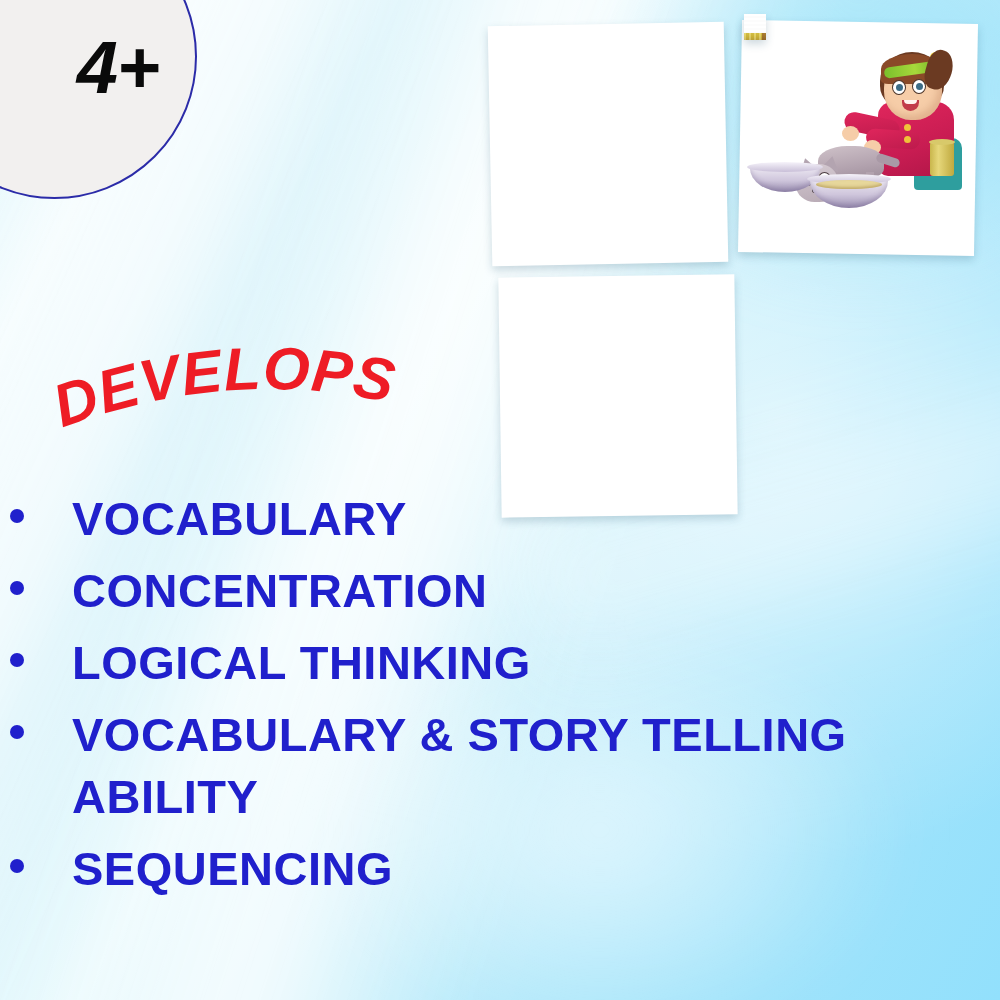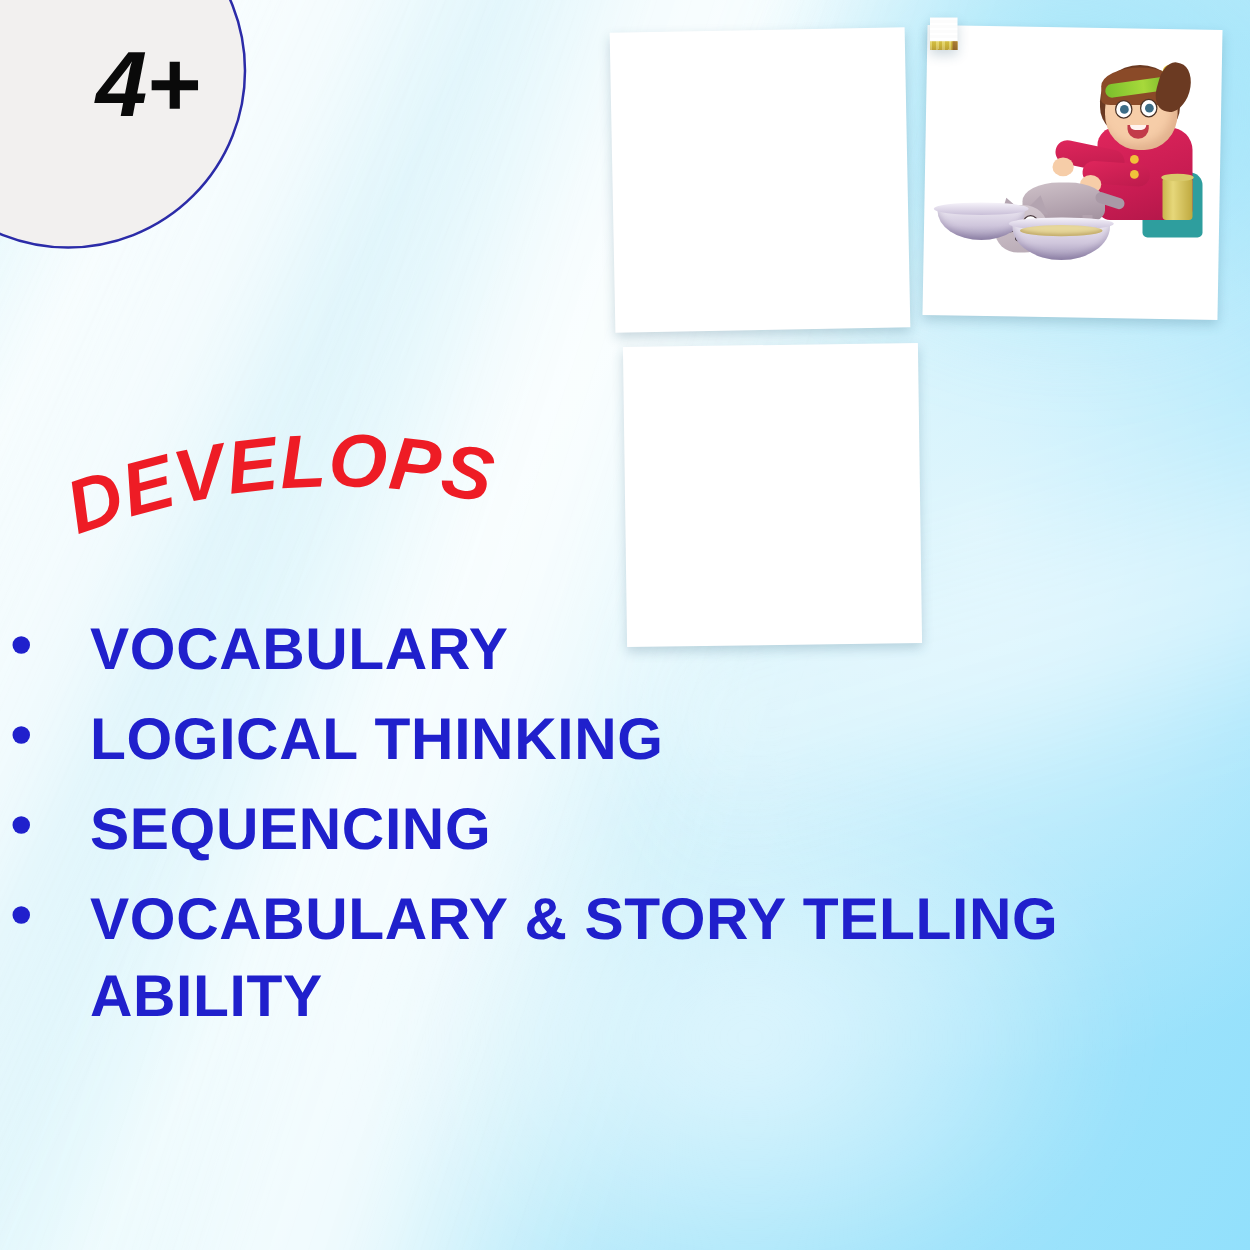--- a/index.html
+++ b/index.html
@@ -478,36 +478,40 @@
     </svg>
   </div>
 
   <div id="develops-list">
 
     <div class="bullet-row">
       <span class="bullet-dot"></span>
       <span class="bullet-label">VOCABULARY</span>
     </div>
 
+    <div class="bullet-row">
+      <span class="bullet-dot"></span>
+      <span class="bullet-label">CONCENTRATION</span>
+    </div>
 
     <div class="bullet-row">
       <span class="bullet-dot"></span>
       <span class="bullet-label">LOGICAL THINKING</span>
     </div>
 
-
-    <div class="bullet-row">
-      <span class="bullet-dot"></span>
-      <span class="bullet-label">SEQUENCING</span>
-    </div>
 
     <div class="bullet-row">
       <span class="bullet-dot"></span>
       <span class="bullet-label">VOCABULARY &amp; STORY TELLING
 ABILITY</span>
+    </div>
+
+    <div class="bullet-row">
+      <span class="bullet-dot"></span>
+      <span class="bullet-label">SEQUENCING</span>
     </div>
 
   </div>
 
   <div id="cards">
 
     <div class="card card-1">
       <div class="scene">
         <div class="wall-texture"></div>
         <div class="table">

